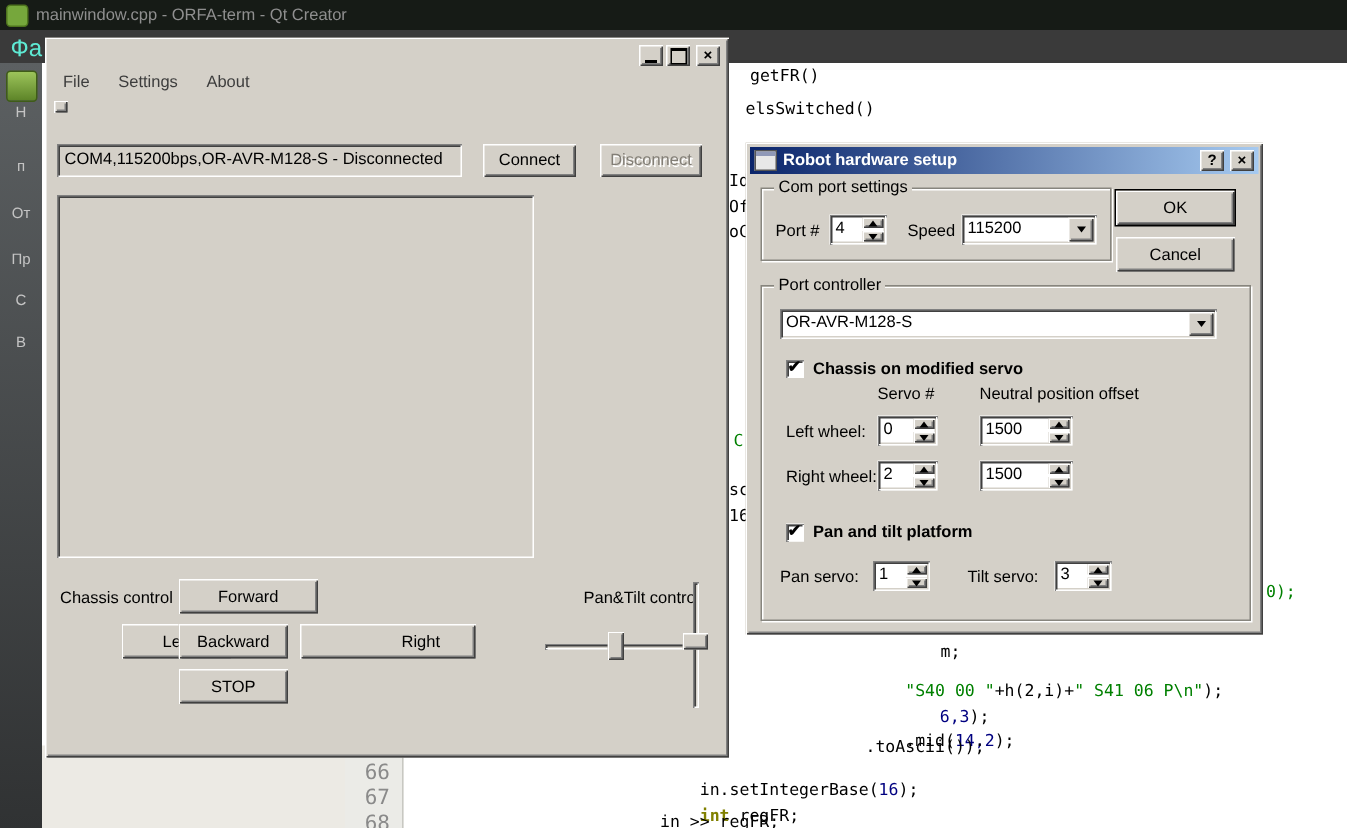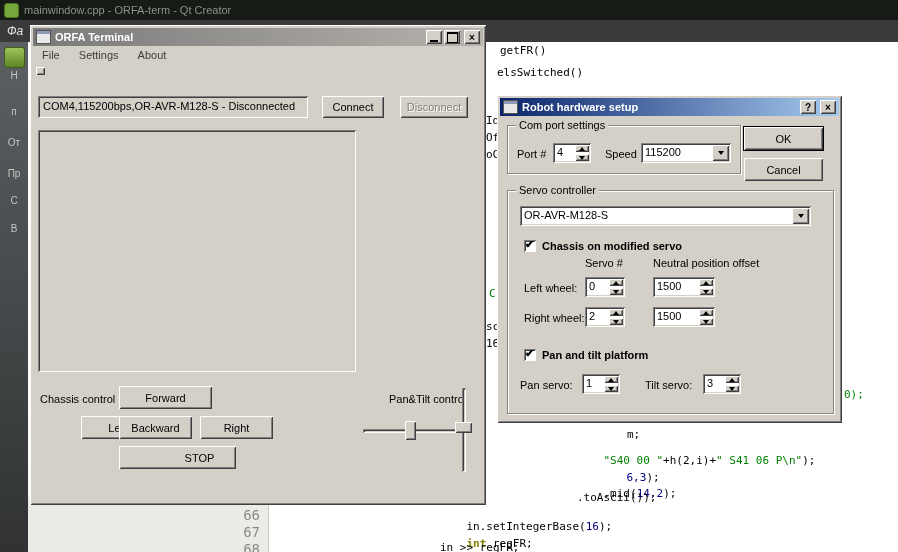--- a/index.html
+++ b/index.html
@@ -49,21 +49,21 @@
 
   .menu-item{display:inline-block;padding:2px 8px;color:#3d3d3d;}
   .label{white-space:nowrap;}
 
   
   .qt-titlebar{left:0;top:0;width:898px;height:20px;background:#161b16;}
   .qt-title{position:absolute;left:24px;top:4px;color:#8f8f8f;font-size:11px;white-space:nowrap;}
   .qt-logo{position:absolute;left:4px;top:3px;width:13px;height:13px;border-radius:3px;
            background:#76a73c;border:1px solid #4e741e;}
   .qt-menustrip{left:0;top:20px;width:898px;height:22px;background:#3a3a3a;}
-  .qt-menufrag{position:absolute;left:7px;top:4px;color:#e5e5e5;font-size:12px;font-style:italic;}
+  .qt-menufrag{position:absolute;left:7px;top:4px;color:#5eead4;font-size:16px;}
   .qt-sidebar{left:0;top:42px;width:28px;height:510px;background:linear-gradient(180deg,#5c6062,#303233);}
   .mode-icon{position:absolute;left:4px;top:5px;width:19px;height:19px;border-radius:3px;
              background:linear-gradient(180deg,#9cc45a,#5d8428);border:1px solid #3f5c18;}
   .mode-label{position:absolute;left:0;width:28px;text-align:center;color:#c4c4c4;font-size:10px;}
   .project-pane{left:28px;top:497px;width:202px;height:55px;background:#eceae4;border-right:1px solid #979790;}
   .gutter{left:230px;top:497px;width:38px;height:55px;background:#ebebe7;border-right:1px solid #c8c8c2;}
   .ln{position:absolute;left:232px;width:28px;text-align:right;color:#8a8a8a;
       font-family:"DejaVu Sans Mono",monospace;font-size:14px;}
 
   
@@ -133,24 +133,20 @@
     <span>in.setIntegerBase(</span><span class="num">16</span><span>);</span>
   </div>
   <div class="code" style="left:440px;top:524px;">
     <span class="kw">int</span><span> regFR;</span>
   </div>
   <span class="code" style="left:440px;top:541px;">in &gt;&gt; regFR;</span>
 </div>
 
 <div class="abs raised" style="left:30px;top:25px;width:456px;height:480px;z-index:10;">
 
-  <div class="abs titlebar titlebar-inactive">
-    <div class="appicon"></div>
-    <span class="title-text">ORFA Terminal</span>
-  </div>
   <div class="tb-buttons" style="top:5px;right:6px;">
     <div class="tbtn raised">
         <div class="glyph-min"></div>
       </div>
     <div class="tbtn raised">
         <div class="glyph-max"></div>
       </div>
     <div class="tbtn raised" style="margin-left:2px;">×</div>
   </div>
 
@@ -177,24 +173,24 @@
   <span class="abs label" style="left:10px;top:368px;">Chassis control</span>
   <div class="abs raised btn" style="left:89px;top:361px;width:93px;height:23px;">
     <span>Forward</span>
   </div>
   <div class="abs raised btn" style="left:7px;top:391px;width:73px;height:23px;margin-left:44px;">
     <span>Left</span>
   </div>
   <div class="abs raised btn" style="left:89px;top:391px;width:73px;height:23px;">
     <span>Backward</span>
   </div>
-  <div class="abs raised btn" style="left:170px;top:391px;width:73px;height:23px;">
+  <div class="abs raised btn" style="left:170px;top:391px;width:73px;height:23px;padding-left:44px;">
     <span>Right</span>
   </div>
-  <div class="abs raised btn" style="left:89px;top:421px;width:73px;height:23px;padding-left:44px;">
+  <div class="abs raised btn" style="left:89px;top:421px;width:73px;height:23px;">
     <span>STOP</span>
   </div>
 
   <span class="abs label" style="left:359px;top:368px;">Pan&amp;Tilt control</span>
 
   <div class="abs" style="left:333px;top:394px;width:100px;height:24px;">
     <div class="abs sunken slider-groove-h" style="left:0;top:10px;width:100px;"></div>
     <div class="abs raised slider-handle" style="left:42px;top:2px;width:11px;height:19px;"></div>
   </div>
 
@@ -237,21 +233,21 @@
   </div>
 
   <div class="abs raised btn btn-default" style="left:247px;top:32px;width:79px;height:23px;">
     <span>OK</span>
   </div>
   <div class="abs raised btn" style="left:247px;top:63px;width:79px;height:23px;">
     <span>Cancel</span>
   </div>
 
   <div class="abs groupbox" style="left:10px;top:95px;width:325px;height:222px;">
-    <span class="grouplabel">Servo controller</span>
+    <span class="grouplabel">Port controller</span>
   </div>
 
   <div class="abs field" style="left:23px;top:111px;width:291px;height:20px;">
     <span class="val">OR-AVR-M128-S</span>
     <div class="abs raised combo-btn">
         <div class="tri-down"></div>
       </div>
   </div>
 
   <div class="abs" style="left:27px;top:145px;width:200px;height:14px;">

